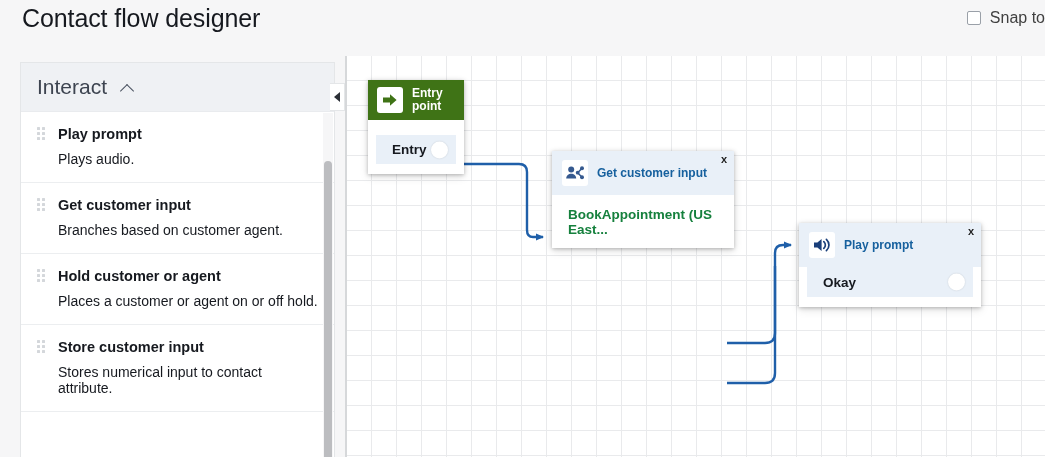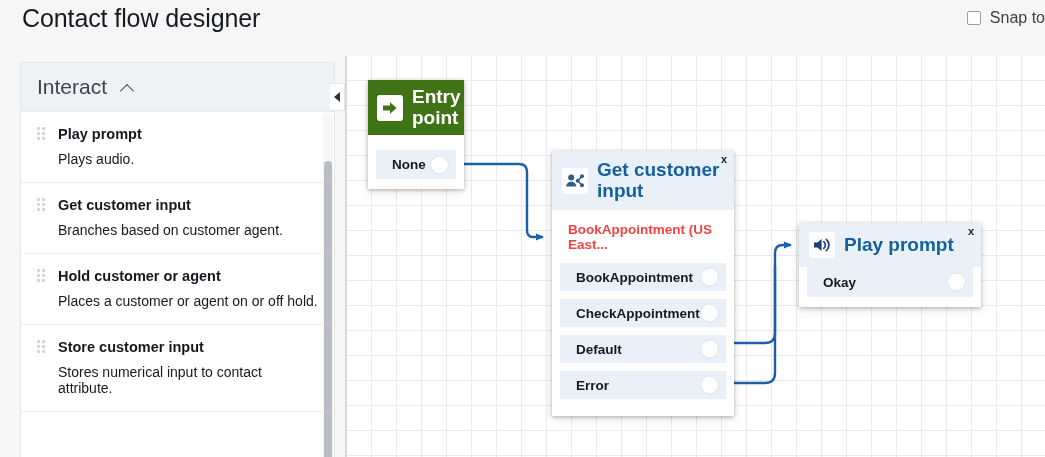--- a/index.html
+++ b/index.html
@@ -207,21 +207,21 @@
     z-index: 4;
   }
   .node-head {
     display: flex;
     align-items: center;
     gap: 9px;
     padding: 9px 10px;
     position: relative;
   }
   .node-head .node-title {
-    font-size: 19px;
+    font-size: 12px;
     font-weight: bold;
     line-height: 1.08;
   }
   .node-icon {
     width: 26px; height: 26px;
     background: #ffffff;
     border-radius: 3px;
     flex: 0 0 auto;
     display: flex;
     align-items: center;
@@ -233,21 +233,21 @@
     font-size: 11px;
     font-weight: bold;
     color: #222;
     cursor: pointer;
     line-height: 1;
   }
   .node-sub {
     padding: 12px 16px 11px 16px;
     font-size: 13.5px;
     font-weight: bold;
-    color: #ef4444;
+    color: #15803d;
   }
   .node-body { padding: 0 0 9px 0; }
   .port-row {
     position: relative;
     margin: 0 8px 8px 8px;
     height: 28px;
     background: #e9f0f8;
     display: flex;
     align-items: center;
   }
@@ -415,21 +415,21 @@
       <div class="node-head">
         <span class="node-icon">
           <svg width="18" height="18" viewBox="0 0 18 18">
             <path d="M2,6.4 L9,6.4 L9,3.2 L15.6,9 L9,14.8 L9,11.6 L2,11.6 Z" fill="#3f7316"></path>
           </svg>
         </span>
         <span class="node-title">Entry point</span>
       </div>
       <div class="node-body">
         <div class="port-row">
-          <span class="port-label">None</span>
+          <span class="port-label">Entry</span>
           <span class="port-dot"></span>
         </div>
       </div>
     </div>
 
     <div class="node" id="node-input">
       <div class="node-head">
         <span class="node-icon">
           <svg width="20" height="18" viewBox="0 0 20 18">
             <circle cx="6.2" cy="5.6" r="3.0" fill="#35598f"></circle>
@@ -437,38 +437,20 @@
             <circle cx="17.0" cy="4.2" r="2.0" fill="#35598f"></circle>
             <circle cx="17.0" cy="13.2" r="2.0" fill="#35598f"></circle>
             <circle cx="12.7" cy="8.7" r="1.9" fill="#35598f"></circle>
             <path d="M13.4,8.0 L16.3,4.9 M13.4,9.5 L16.3,12.5" stroke="#35598f" stroke-width="1.5"></path>
           </svg>
         </span>
         <span class="node-title">Get customer input</span>
         <span class="node-close">x</span>
       </div>
       <div class="node-sub">BookAppointment (US East...</div>
-      <div class="node-body">
-        <div class="port-row">
-          <span class="port-label">BookAppointment</span>
-          <span class="port-dot"></span>
-        </div>
-        <div class="port-row">
-          <span class="port-label">CheckAppointment</span>
-          <span class="port-dot"></span>
-        </div>
-        <div class="port-row">
-          <span class="port-label">Default</span>
-          <span class="port-dot"></span>
-        </div>
-        <div class="port-row">
-          <span class="port-label">Error</span>
-          <span class="port-dot"></span>
-        </div>
-      </div>
     </div>
 
     <div class="node" id="node-prompt">
       <div class="node-head">
         <span class="node-icon">
           <svg width="20" height="18" viewBox="0 0 20 18">
             <path d="M2,6.6 L5.4,6.6 L9.6,3.0 L9.6,15.0 L5.4,11.4 L2,11.4 Z" fill="#1a3f7a"></path>
             <path d="M11.8,5.6 C13.9,7.6 13.9,10.4 11.8,12.4" stroke="#1a3f7a" stroke-width="1.7" fill="none" stroke-linecap="round"></path>
             <path d="M14.4,3.3 C17.8,6.5 17.8,11.5 14.4,14.7" stroke="#1a3f7a" stroke-width="1.7" fill="none" stroke-linecap="round"></path>
           </svg>

